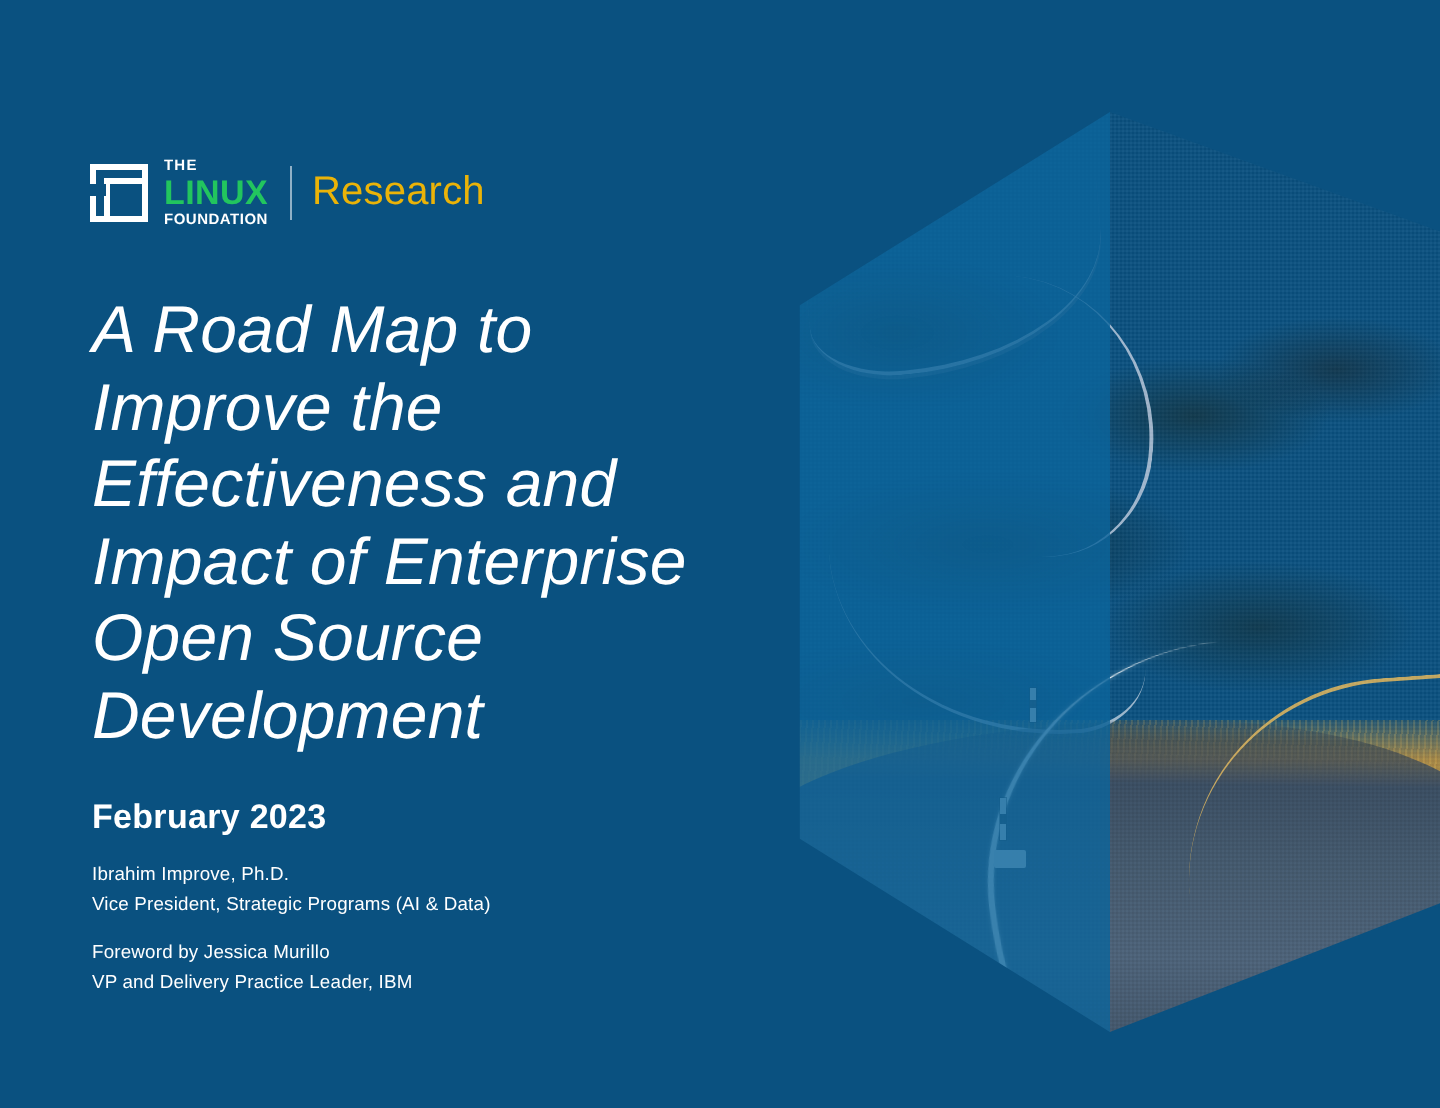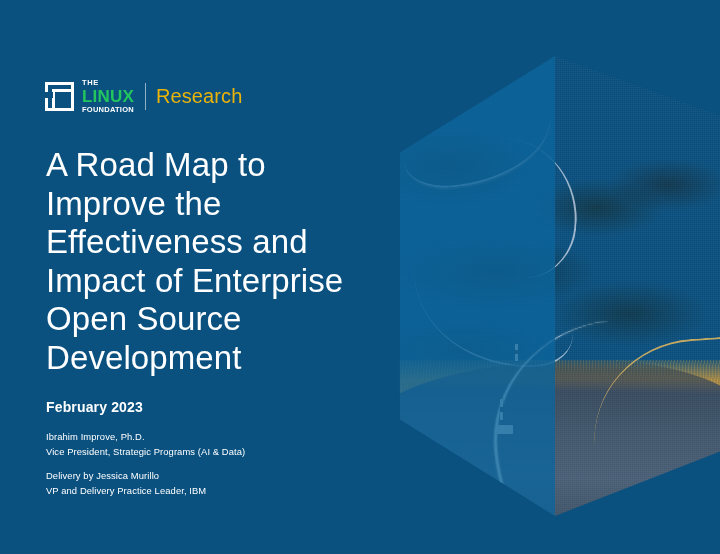--- a/index.html
+++ b/index.html
@@ -256,26 +256,27 @@
 
   
   .title {
     position:absolute; left:46px; top:146px;
     width:340px;
     font-size:33px;
     font-weight:300;
     line-height:38.5px;
     color:#ffffff;
     letter-spacing:.1px;
+    font-style:italic;
   }
 
   
   .meta-date {
     position:absolute; left:46px; top:399px;
-    font-size:14px; font-weight:700; color:#ffffff;
+    font-size:17px; font-weight:700; color:#ffffff;
     letter-spacing:.15px;
   }
   .meta-block {
     position:absolute; left:46px; top:430px;
     font-size:9.4px; font-weight:400; color:#ffffff;
     line-height:14.6px;
     letter-spacing:.1px;
   }
   .meta-group { margin-bottom:10px; }
   .meta-group:last-child { margin-bottom:0; }
@@ -323,18 +324,18 @@
   <h1 class="title">A Road Map to Improve the Effectiveness and Impact of Enterprise Open Source Development</h1>
 
   <div class="meta-date">February 2023</div>
 
   <div class="meta-block">
     <div class="meta-group">
       <span class="meta-line">Ibrahim Improve, Ph.D.</span>
       <span class="meta-line">Vice President, Strategic Programs (AI &amp; Data)</span>
     </div>
     <div class="meta-group">
-      <span class="meta-line">Delivery by Jessica Murillo</span>
+      <span class="meta-line">Foreword by Jessica Murillo</span>
       <span class="meta-line">VP and Delivery Practice Leader, IBM</span>
     </div>
   </div>
 
 </div>
 
 </body></html>

